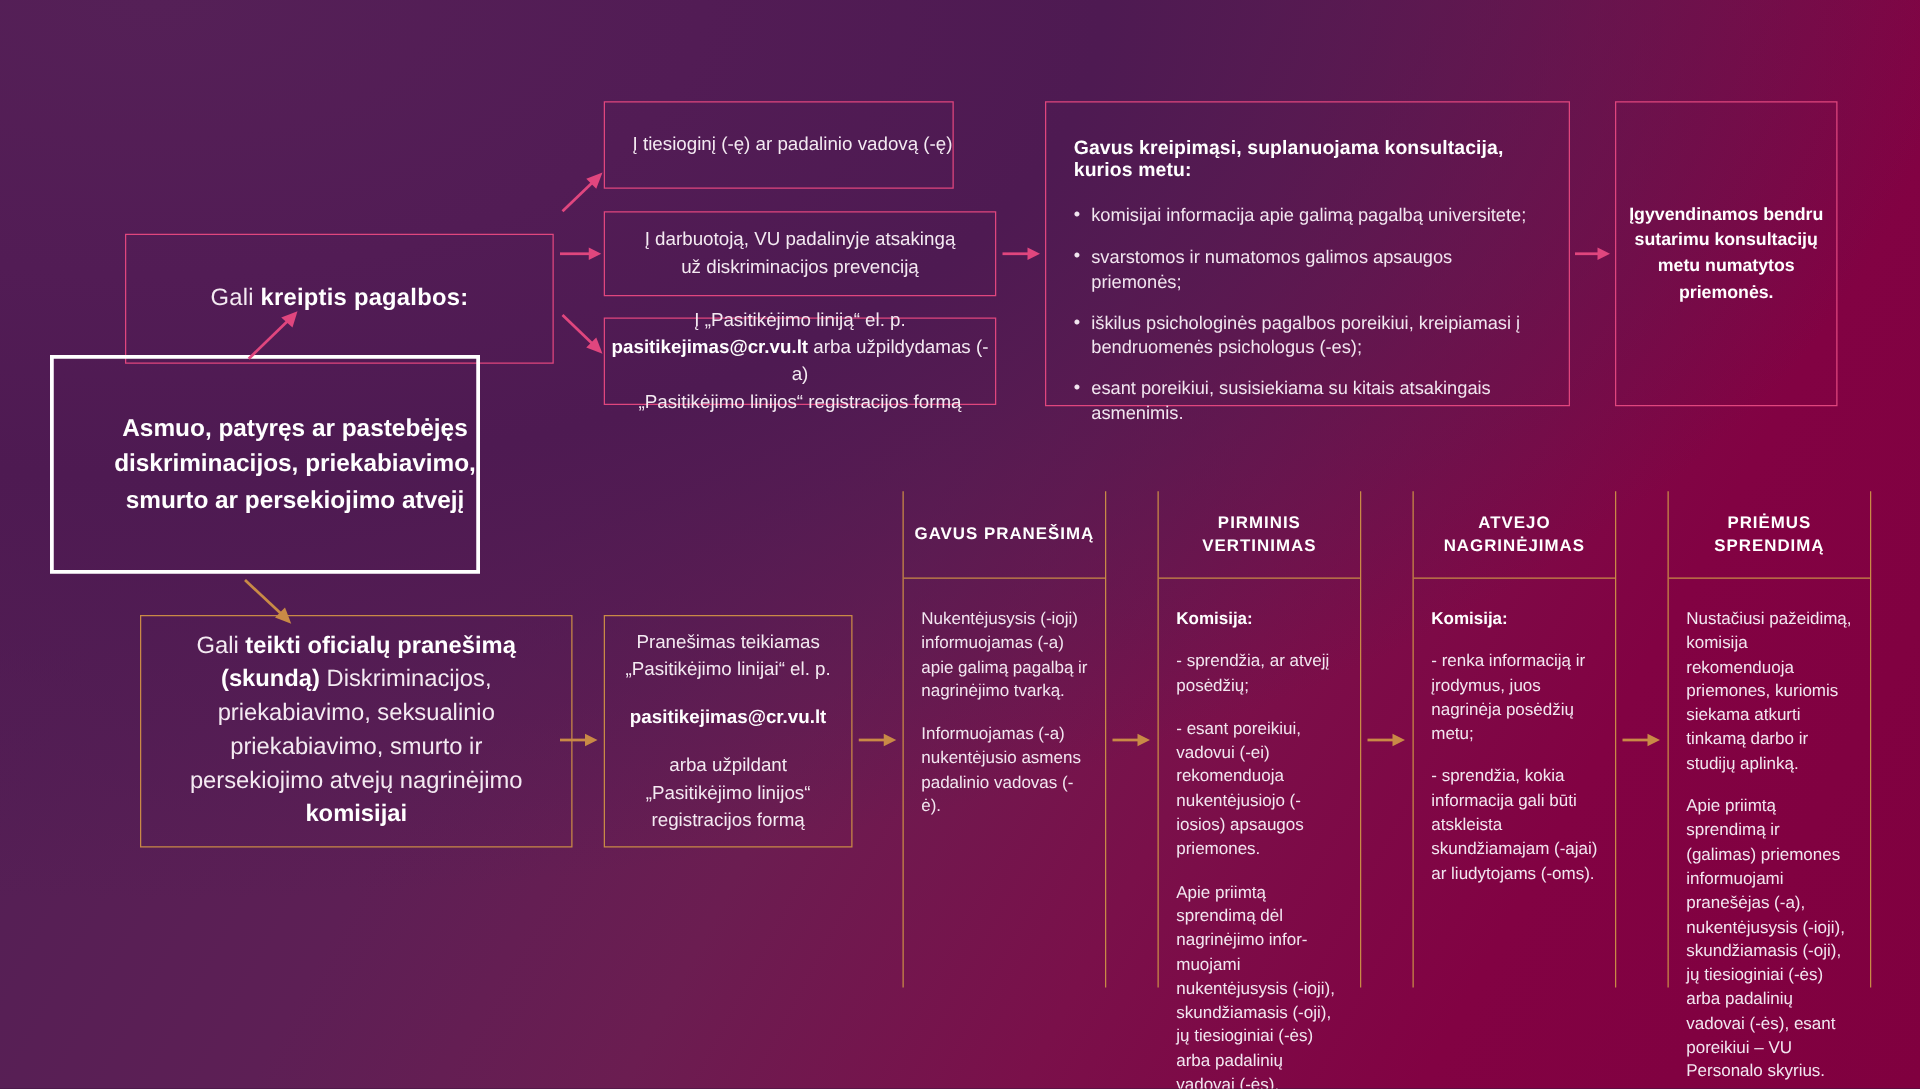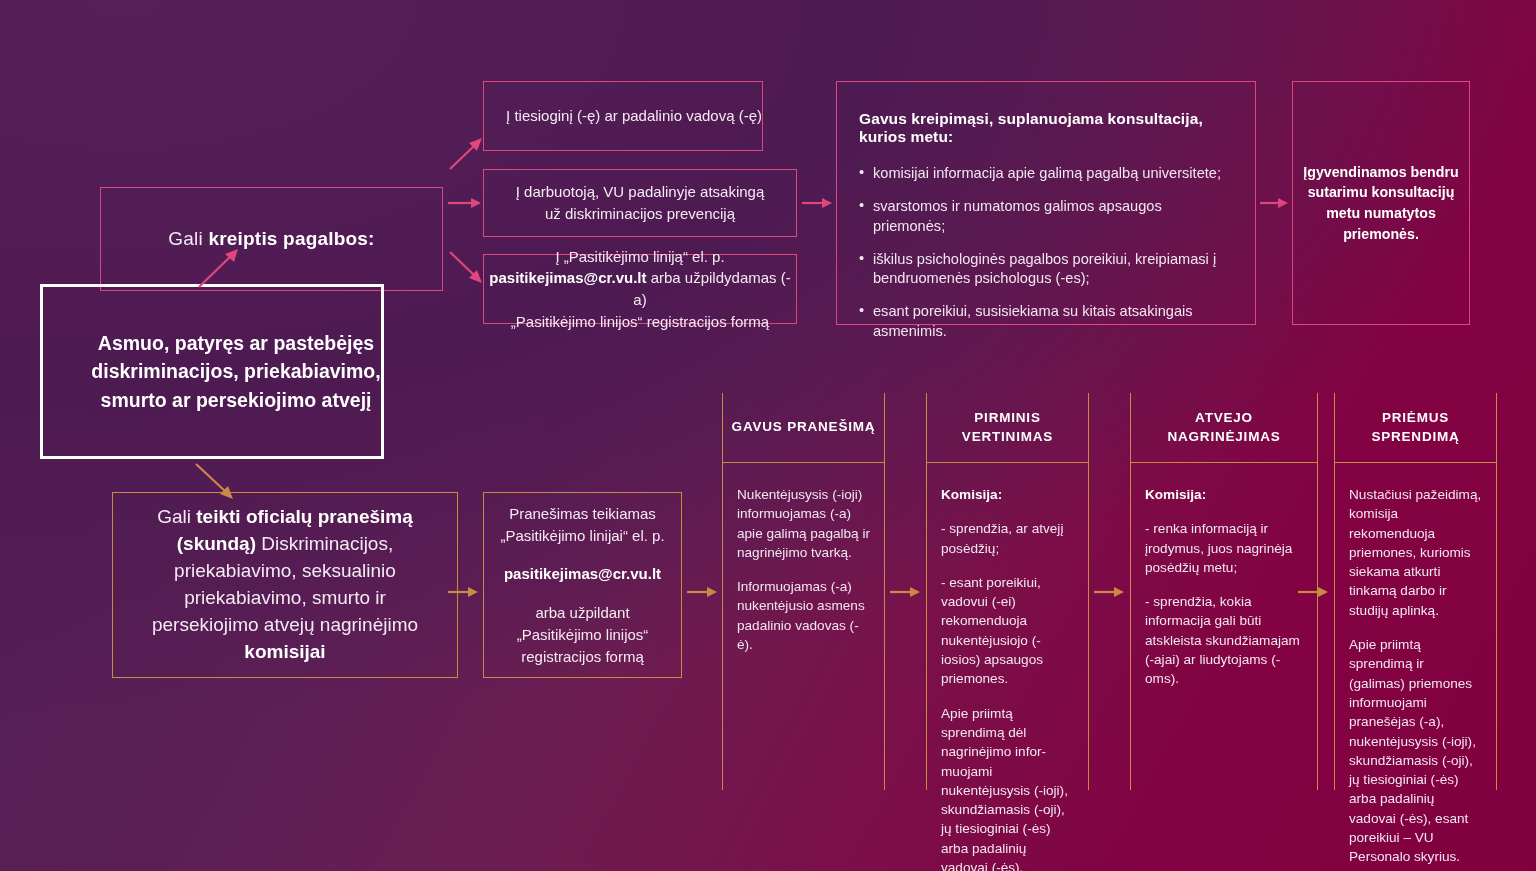--- a/index.html
+++ b/index.html
@@ -201,21 +201,21 @@
   <div class="stage" style="left:926px; width:163px;">
     <div class="stage-head">PIRMINIS VERTINIMAS</div>
     <div class="stage-body">
       <p class="b">Komisija:</p>
       <p>- sprendžia, ar atvejį posėdžių;</p>
       <p>- esant poreikiui, vadovui (-ei) rekomenduoja nukentėjusiojo (-iosios) apsaugos priemones.</p>
       <p>Apie priimtą sprendimą dėl nagrinėjimo infor-muojami nukentėjusysis (-ioji), skundžiamasis (-oji), jų tiesioginiai (-ės) arba padalinių vadovai (-ės).</p>
     </div>
   </div>
 
-  <div class="stage" style="left:1130px; width:188px;">
+  <div class="stage" style="left:1130px; width:163px;">
     <div class="stage-head">ATVEJO NAGRINĖJIMAS</div>
     <div class="stage-body">
       <p class="b">Komisija:</p>
       <p>- renka informaciją ir įrodymus, juos nagrinėja posėdžių metu;</p>
       <p>- sprendžia, kokia informacija gali būti atskleista skundžiamajam (-ajai) ar liudytojams (-oms).</p>
     </div>
   </div>
 
   <div class="stage" style="left:1334px; width:163px;">
     <div class="stage-head">PRIĖMUS SPRENDIMĄ</div>

